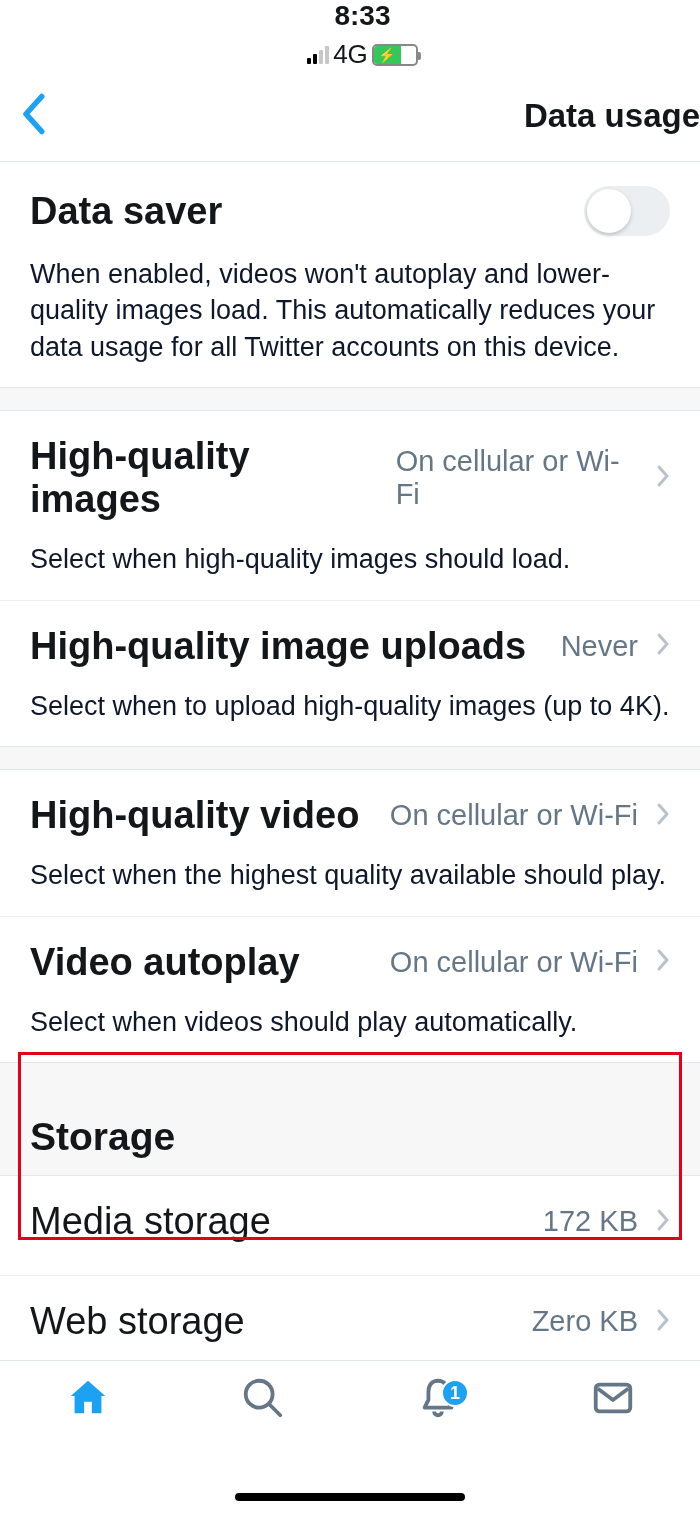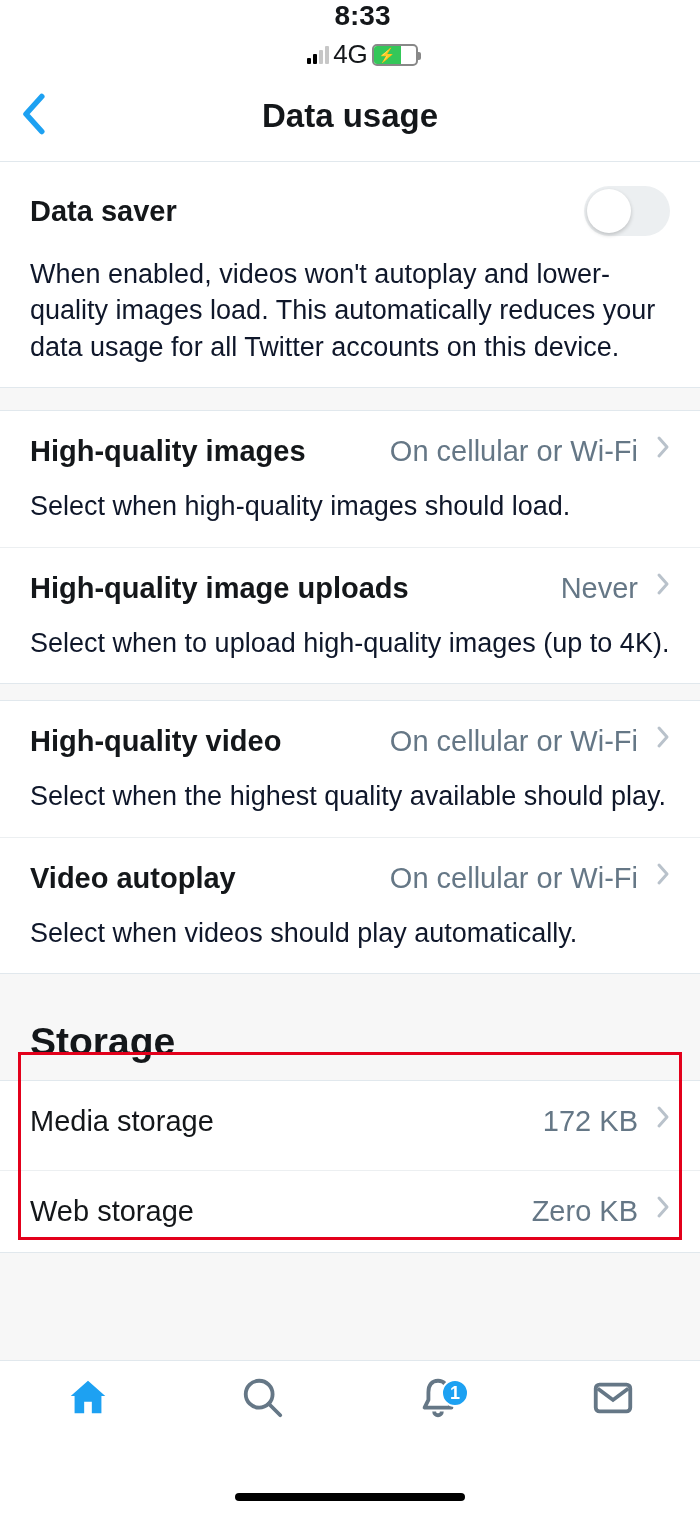--- a/index.html
+++ b/index.html
@@ -43,66 +43,66 @@
   }
   .battery-fill { width: 65%; height: 100%; background:#34c759; border-radius:3px 0 0 3px; position:relative; }
   .bolt { position:absolute; left:50%; top:50%; transform:translate(-50%,-50%); font-size:14px; color:#000;}
 
   
   .nav-header {
     background: #fff;
     height: 92px;
     display: flex;
     align-items: center;
-    justify-content: center;
+    justify-content: flex-end;
     position: relative;
     border-bottom: 1px solid #e1e8ed;
   }
   .back-btn {
     position: absolute;
     left: 20px;
     top: 50%;
     transform: translateY(-50%);
     color: #1da1f2;
   }
   .nav-title { font-size: 33px; font-weight: 800; }
 
   
   .section {
     background: #fff;
     border-top: 1px solid #e1e8ed;
     border-bottom: 1px solid #e1e8ed;
-    margin-bottom: 16px;
+    margin-bottom: 22px;
   }
   .section.first { border-top: none; margin-bottom: 22px; }
   .row {
     padding: 24px 30px 22px 30px;
     border-bottom: 1px solid #eceff1;
   }
   .row:last-child { border-bottom: none; }
   .row-head {
     display: flex;
     align-items: center;
     justify-content: space-between;
     gap: 12px;
   }
-  .row-title { font-size: 29px; font-weight: 700; color: #14171a; }
+  .row-title { font-size: 38px; font-weight: 700; color: #14171a; }
   .row-value { font-size: 29px; color: #657786; font-weight: 400; }
   .row-desc { font-size: 27px; color: #0f172a; margin-top: 20px; line-height: 1.35; }
   .chev { color: #b9c2cb; flex-shrink:0; }
   .toggle {
     width: 86px; height: 50px; background:#eceff1; border-radius: 25px;
     position: relative; flex-shrink:0;
   }
   .toggle-knob {
     width: 44px; height: 44px; background:#fff; border-radius:50%;
     position:absolute; left:3px; top:3px;
     box-shadow: 0 2px 4px rgba(0,0,0,.2);
   }
-  .right-group { display:flex; gap: 18px; }
+  .right-group { display:flex; align-items:center; gap: 18px; }
 
   .section-heading {
     background: transparent;
     padding: 30px 30px 16px 30px;
     font-size: 39px;
     font-weight: 800;
   }
   .storage-wrap { margin-bottom: 0;}
   .highlight-box {
     position: absolute;

